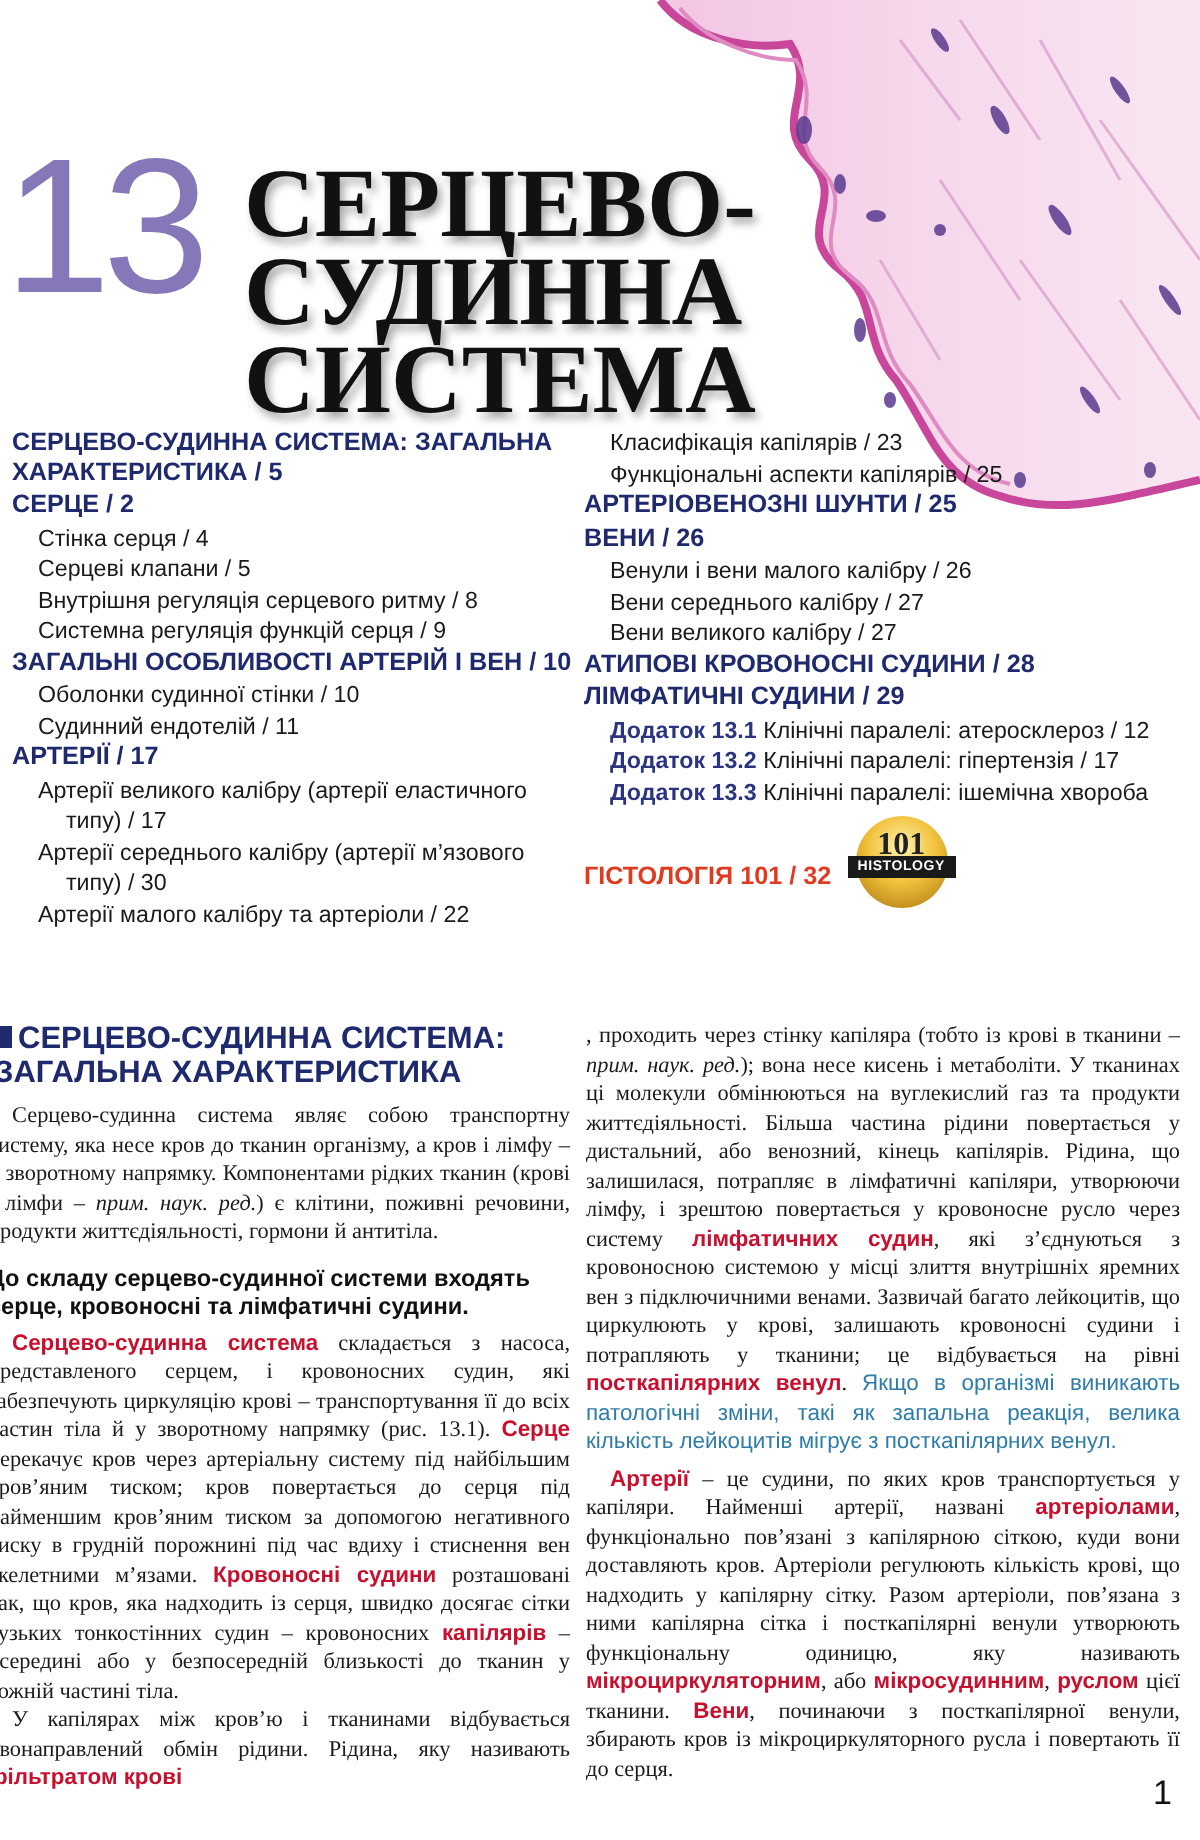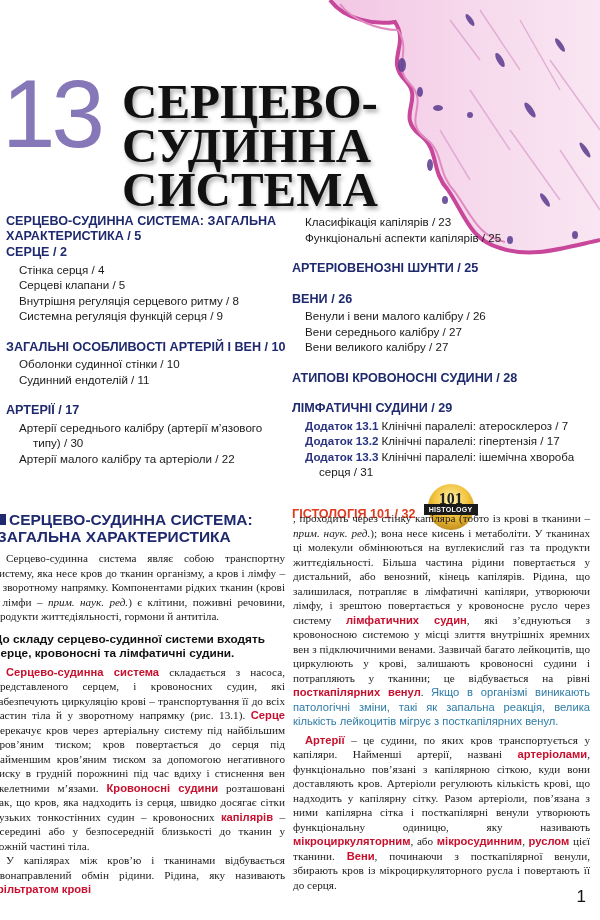--- a/index.html
+++ b/index.html
@@ -25,21 +25,21 @@
     font-size: 49px; line-height: 44px; color: #111;
     text-shadow: 2px 3px 4px rgba(0,0,0,0.35);
   }
   .toc { position: absolute; top: 214px; font-family: "Liberation Sans", sans-serif; }
   .toc-left { left: 6px; width: 285px; }
   .toc-right { left: 292px; width: 300px; }
   .toc-h {
     font-weight: bold; color: #1f2a6e; font-size: 12.6px; line-height: 14.5px;
     margin: 0 0 2px 0;
   }
-  .toc-h.gap { margin-top: 16px; }
+  .toc-h.gap { margin-top: 0; }
   .toc-sub {
     font-size: 11.6px; line-height: 15.5px; color: #1a1a1a; padding-left: 13px;
   }
   .toc-sub .cont { display: block; padding-left: 14px; }
   .toc-sub .app-label { font-weight: bold; color: #2a3480; margin-top: 10px; }
   .toc-histo {
     font-weight: bold; color: #e03a21; font-size: 12.6px; margin-top: 18px;
     display: flex; align-items: center; gap: 12px;
   }
   .badge {
@@ -131,48 +131,51 @@
   <div class="toc-h">СЕРЦЕ / 2</div>
   <div class="toc-sub">Стінка серця / 4</div>
   <div class="toc-sub">Серцеві клапани / 5</div>
   <div class="toc-sub">Внутрішня регуляція серцевого ритму / 8</div>
   <div class="toc-sub">Системна регуляція функцій серця / 9</div>
   <div class="toc-h gap">ЗАГАЛЬНІ ОСОБЛИВОСТІ АРТЕРІЙ І ВЕН / 10</div>
   <div class="toc-sub">Оболонки судинної стінки / 10</div>
   <div class="toc-sub">Судинний ендотелій / 11</div>
   <div class="toc-h gap">АРТЕРІЇ / 17</div>
   <div class="toc-sub">
+    <span>Артерії великого калібру (артерії еластичного</span>
+    <span class="cont">типу) / 17</span>
+  </div>
+  <div class="toc-sub">
     <span>Артерії середнього калібру (артерії м’язового</span>
     <span class="cont">типу) / 30</span>
   </div>
   <div class="toc-sub">Артерії малого калібру та артеріоли / 22</div>
 </div>
 
 <div class="toc toc-right">
   <div class="toc-sub">Класифікація капілярів / 23</div>
   <div class="toc-sub">Функціональні аспекти капілярів / 25</div>
   <div class="toc-h gap">АРТЕРІОВЕНОЗНІ ШУНТИ / 25</div>
   <div class="toc-h gap">ВЕНИ / 26</div>
   <div class="toc-sub">Венули і вени малого калібру / 26</div>
   <div class="toc-sub">Вени середнього калібру / 27</div>
   <div class="toc-sub">Вени великого калібру / 27</div>
   <div class="toc-h gap">АТИПОВІ КРОВОНОСНІ СУДИНИ / 28</div>
   <div class="toc-h gap">ЛІМФАТИЧНІ СУДИНИ / 29</div>
   <div class="toc-sub">
     <span class="app-label">Додаток 13.1</span>
-    <span>Клінічні паралелі: атеросклероз / 7</span>
+    <span>Клінічні паралелі: атеросклероз / 12</span>
   </div>
   <div class="toc-sub">
     <span class="app-label">Додаток 13.2</span>
     <span>Клінічні паралелі: гіпертензія / 17</span>
   </div>
   <div class="toc-sub">
     <span class="app-label">Додаток 13.3</span>
     <span>Клінічні паралелі: ішемічна хвороба</span>
-    <span class="cont">серця / 31</span>
   </div>
   <div class="toc-histo">
     <span>ГІСТОЛОГІЯ 101 / 32</span>
     <span class="badge">
       <span class="b-num">101</span>
       <span class="b-band">HISTOLOGY</span>
     </span>
   </div>
 </div>
 

